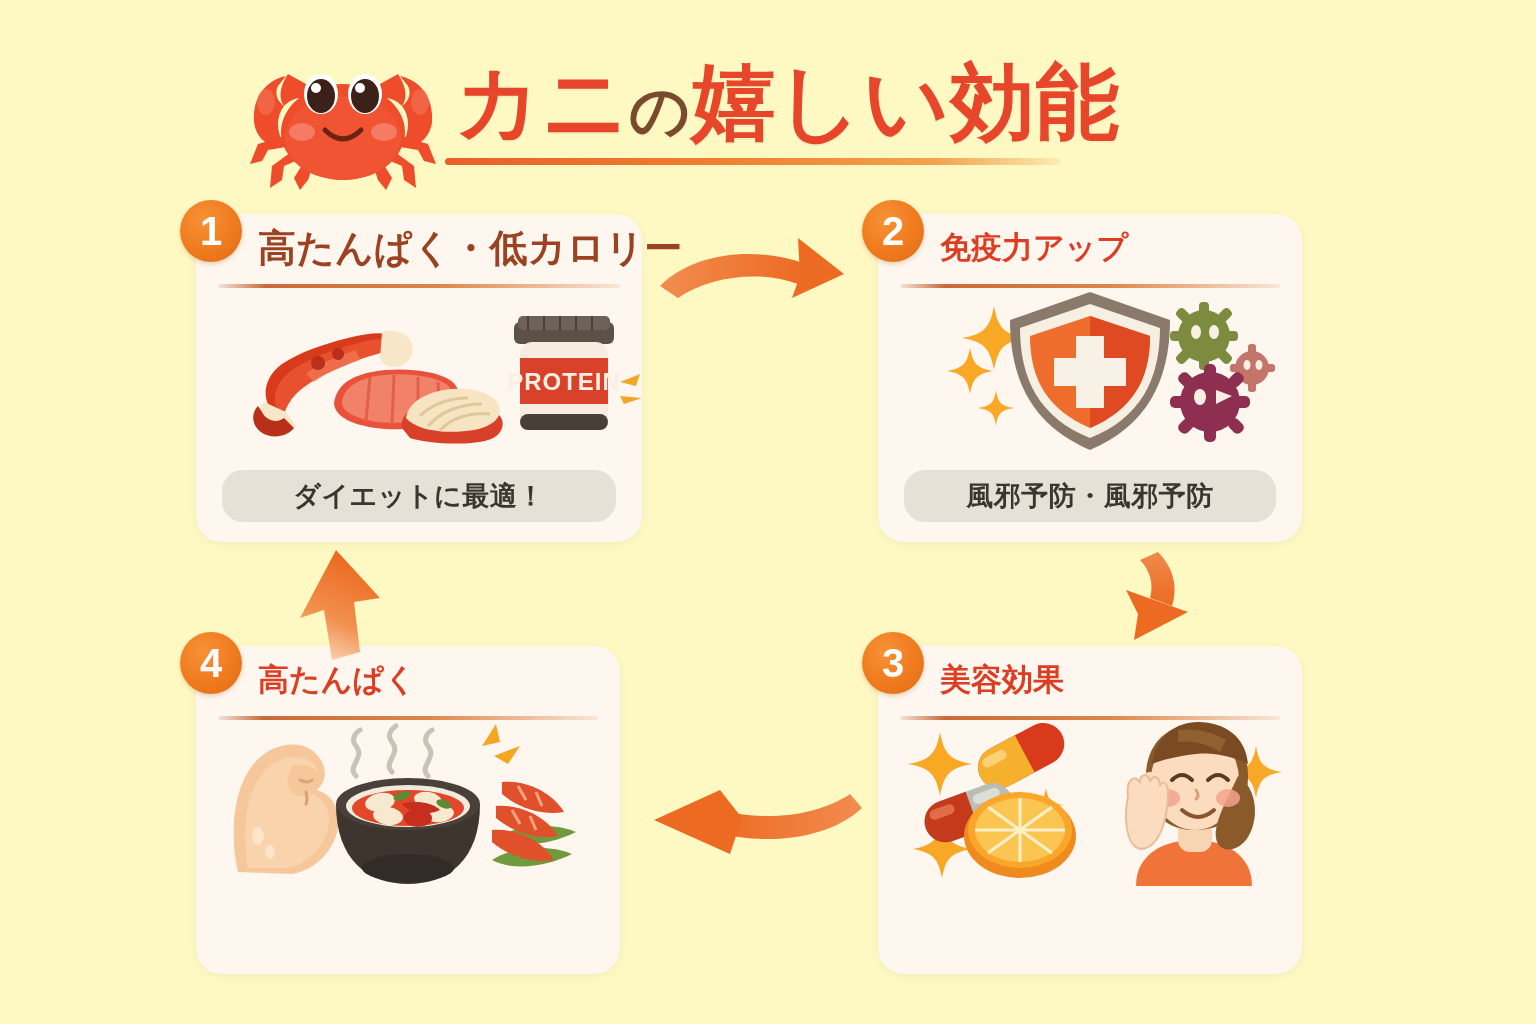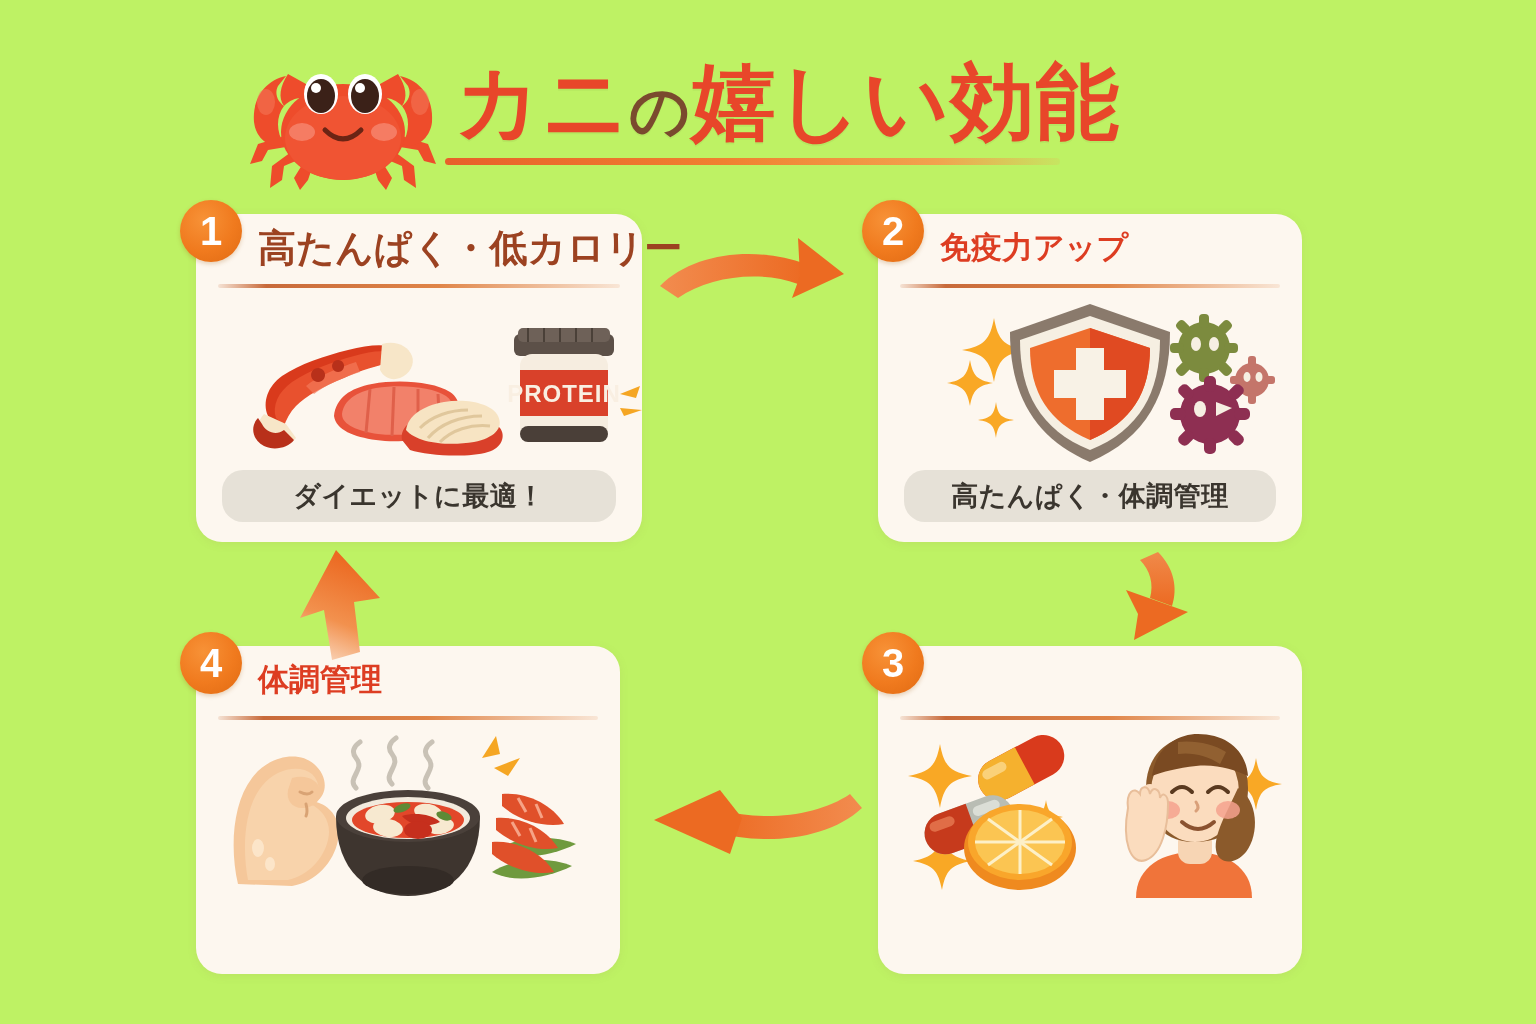--- a/index.html
+++ b/index.html
@@ -2,21 +2,21 @@
 <html><head>
 <meta charset="utf-8">
 <style>
   * { box-sizing: border-box; margin: 0; padding: 0; }
   html, body {
     width: 1536px; height: 1024px;
     background: #ffffff;
     font-family: "Liberation Sans", "DejaVu Sans", sans-serif;
     overflow: hidden;
   }
-  #root { position: relative; width: 1536px; height: 1024px; background: #bef264; }
+  #root { position: relative; width: 1536px; height: 1024px; background: #fef9c3; }
 
   
   .header { position: absolute; left: 0; top: 18px; width: 1536px; height: 170px; }
   .crab-wrap { position: absolute; left: 228px; top: 22px; width: 230px; height: 150px; }
   .title-text {
     position: absolute; left: 455px; top: 34px;
     font-size: 84px; font-weight: 700; letter-spacing: 1px;
     color: #E8462A; line-height: 100px; white-space: nowrap;
     text-shadow: 0 2px 0 rgba(0,0,0,0.04);
   }
@@ -53,21 +53,21 @@
     display: flex; align-items: center;
     font-size: 31px; font-weight: 700; color: #DD3D22;
     letter-spacing: 0px; white-space: nowrap;
   }
   .card-1 .card-title { color: #9C4221; font-size: 38px; }
   .card-rule {
     position: absolute; left: 22px; top: 70px; right: 22px; height: 4px;
     background: linear-gradient(90deg, rgba(200,110,60,0.15) 0%, #C86A3A 12%, #E08548 55%, rgba(224,133,72,0.15) 100%);
     border-radius: 3px;
   }
-  .card-art { position: absolute; left: 0; top: 84px; width: 100%; height: 168px; }
+  .card-art { position: absolute; left: 0; top: 72px; width: 100%; height: 168px; }
   .caption {
     position: absolute; left: 26px; right: 26px; bottom: 20px; height: 52px;
     background: #E6E1D7; border-radius: 21px;
     display: flex; align-items: center; justify-content: center;
     color: #3A352E; font-size: 27px; font-weight: 700; letter-spacing: 0.5px;
     white-space: nowrap;
   }
 
   
   .arrow { position: absolute; }
@@ -252,25 +252,26 @@
             <rect x="302" y="86" width="12" height="16" rx="5" transform="rotate(-45 308 94)"></rect>
             <rect x="352" y="86" width="12" height="16" rx="5" transform="rotate(45 358 94)"></rect>
             <rect x="302" y="132" width="12" height="16" rx="5" transform="rotate(45 308 140)"></rect>
             <rect x="352" y="132" width="12" height="16" rx="5" transform="rotate(-45 358 140)"></rect>
           </g>
           <ellipse cx="322" cy="111" rx="6" ry="8" fill="#F6EFE2"></ellipse>
           <path d="M338 104 L354 110 L338 118 Z" fill="#F6EFE2"></path>
         </g>
       </svg>
     </div>
-    <div class="caption">高たんぱく・体調管理</div>
+    <div class="caption">風邪予防・風邪予防</div>
   </div>
 
   <div class="card card-3">
     <div class="badge">3</div>
+    <div class="card-title">美容効果</div>
     <div class="card-rule"></div>
     <div class="card-art">
       <svg viewBox="0 0 424 168" width="424" height="168">
 
         <g fill="#F9A825">
           <path d="M62 14 C66 36 72 42 94 46 C72 50 66 56 62 78 C58 56 52 50 30 46 C52 42 58 36 62 14 Z"></path>
           <path d="M64 102 C68 122 73 127 93 131 C73 135 68 140 64 160 C60 140 55 135 35 131 C55 127 60 122 64 102 Z"></path>
           <path d="M168 70 C170 82 173 85 185 87 C173 89 170 92 168 104 C166 92 163 89 151 87 C163 85 166 82 168 70 Z"></path>
           <path d="M378 28 C381 46 386 51 404 54 C386 57 381 62 378 80 C375 62 370 57 352 54 C370 51 375 46 378 28 Z"></path>
         </g>
@@ -324,21 +325,21 @@
           <path d="M304 92 Q320 106 336 92" stroke="#8A5230" stroke-width="4" fill="none" stroke-linecap="round"></path>
 
           <path d="M250 78 C248 62 256 56 262 64 C262 56 270 54 272 64 C274 56 282 58 282 68 C284 62 290 64 290 74 C290 96 284 124 268 130 C252 136 244 110 250 78 Z" fill="#FBDCBE" stroke="#E8BE9A" stroke-width="2"></path>
         </g>
       </svg>
     </div>
   </div>
 
   <div class="card card-4">
     <div class="badge">4</div>
-    <div class="card-title">体調管理</div>
+    <div class="card-title">高たんぱく</div>
     <div class="card-rule"></div>
     <div class="card-art">
       <svg viewBox="0 0 424 168" width="424" height="168">
 
         <g>
           <path d="M42 154 C34 120 36 74 56 48 C72 26 102 20 118 34 C132 46 132 64 120 72 C136 76 146 92 142 110 C138 132 120 152 96 156 Z" fill="#F5C79A"></path>
           <path d="M52 150 C46 118 48 78 66 56 C80 38 104 34 116 44 C126 54 124 68 114 74 C128 80 136 94 132 110 C128 128 112 146 92 150 Z" fill="#F8D3AB"></path>
           <path d="M96 48 C110 44 122 50 124 60 C126 70 118 78 106 78 C96 78 90 70 92 60 Z" fill="#F5C79A"></path>
           <path d="M104 62 q8 4 12 0" stroke="#D9A374" stroke-width="3" fill="none" stroke-linecap="round"></path>
           <path d="M110 74 q2 8 0 12" stroke="#D9A374" stroke-width="3" fill="none" stroke-linecap="round"></path>

